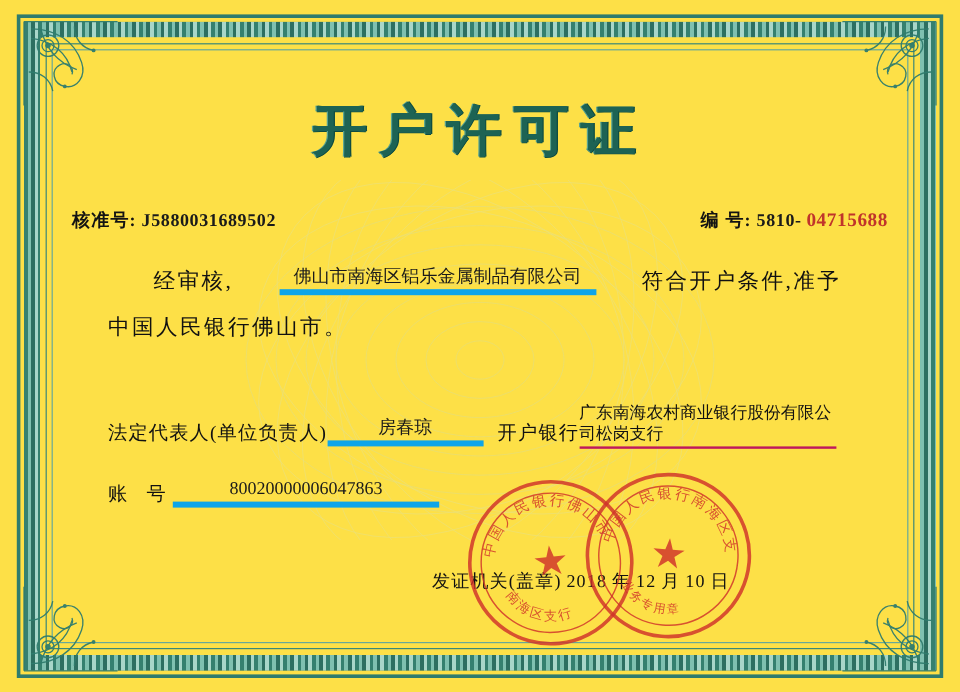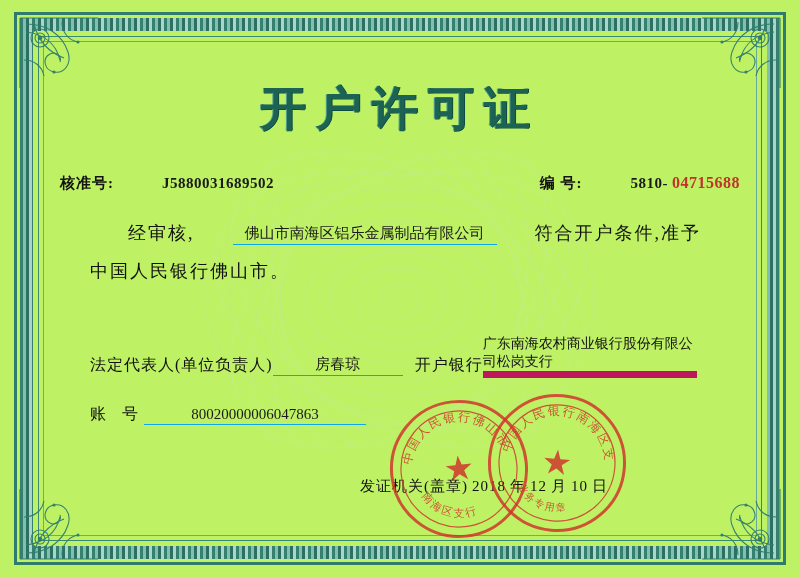--- a/index.html
+++ b/index.html
@@ -11,21 +11,21 @@
     width: 800px;
     height: 577px;
     font-family: "Liberation Serif", serif;
     overflow: hidden;
   }
 
   #cert {
     position: relative;
     width: 800px;
     height: 577px;
-    background: #bef264;
+    background: #fde047;
     overflow: hidden;
   }
 
   
   .border-outer {
     position: absolute;
     left: 14px; top: 12px; right: 14px; bottom: 12px;
     border: 3px solid #2f7c6e;
     box-sizing: border-box;
   }
@@ -124,41 +124,40 @@
     gap: 4px;
     white-space: nowrap;
     font-weight: bold;
   }
   .lab { font-size: 15px; color: #131313; letter-spacing: 1px; }
   .val-hand {
     font-family: "Liberation Serif", serif;
     font-size: 15px;
     color: #1a1a1a;
     letter-spacing: .5px;
-    margin-left: 44px;
   }
   .val-red {
     color: #c0342b;
     font-size: 16px;
     letter-spacing: .5px;
   }
 
   .body-line {
     margin-top: 28px;
     font-size: 18px;
     color: #111;
     display: flex;
     align-items: flex-end;
     padding-left: 68px;
     letter-spacing: 2px;
     gap: 38px;
   }
   .fill {
     display: inline-block;
-    border-bottom: 1px solid #0ea5e9;
+    border-bottom: 5px solid #0ea5e9;
     text-align: center;
     font-size: 15px;
     letter-spacing: 0;
     padding: 0 6px 1px 6px;
     color: #1a1a1a;
   }
   .fill.w1 { width: 252px; }
   .fill.w2 { width: 118px; }
   .fill.w3 { width: 210px; }
 
@@ -179,21 +178,21 @@
     color: #111;
     letter-spacing: 1px;
   }
   .bank-label { margin-left: 12px; }
   .bank-value {
     display: inline-block;
     width: 214px;
     font-size: 14px;
     line-height: 1.25;
     letter-spacing: 0;
-    border-bottom: 7px solid #be185d;
+    border-bottom: 2px solid #be185d;
     padding-bottom: 1px;
     text-align: left;
     position: relative;
     top: 2px;
   }
 
   .acct-row {
     margin-top: 28px;
     display: flex;
     align-items: flex-end;

